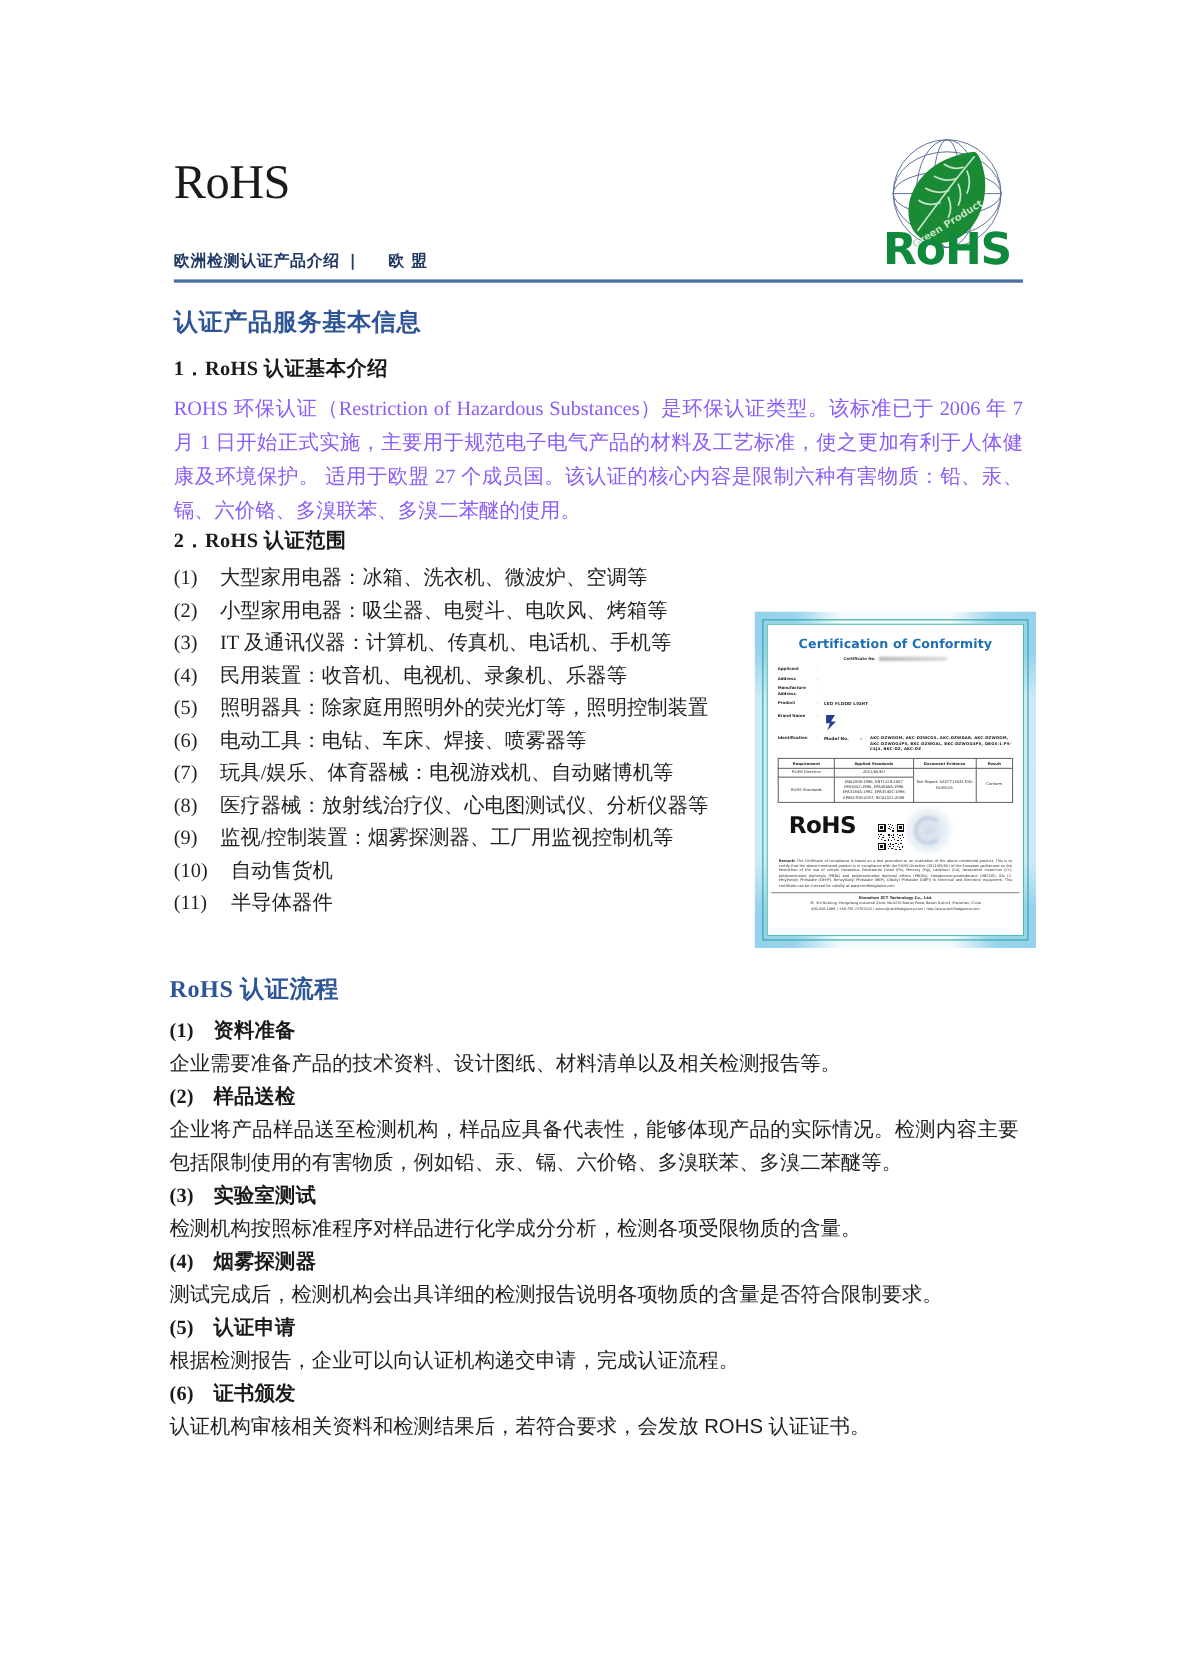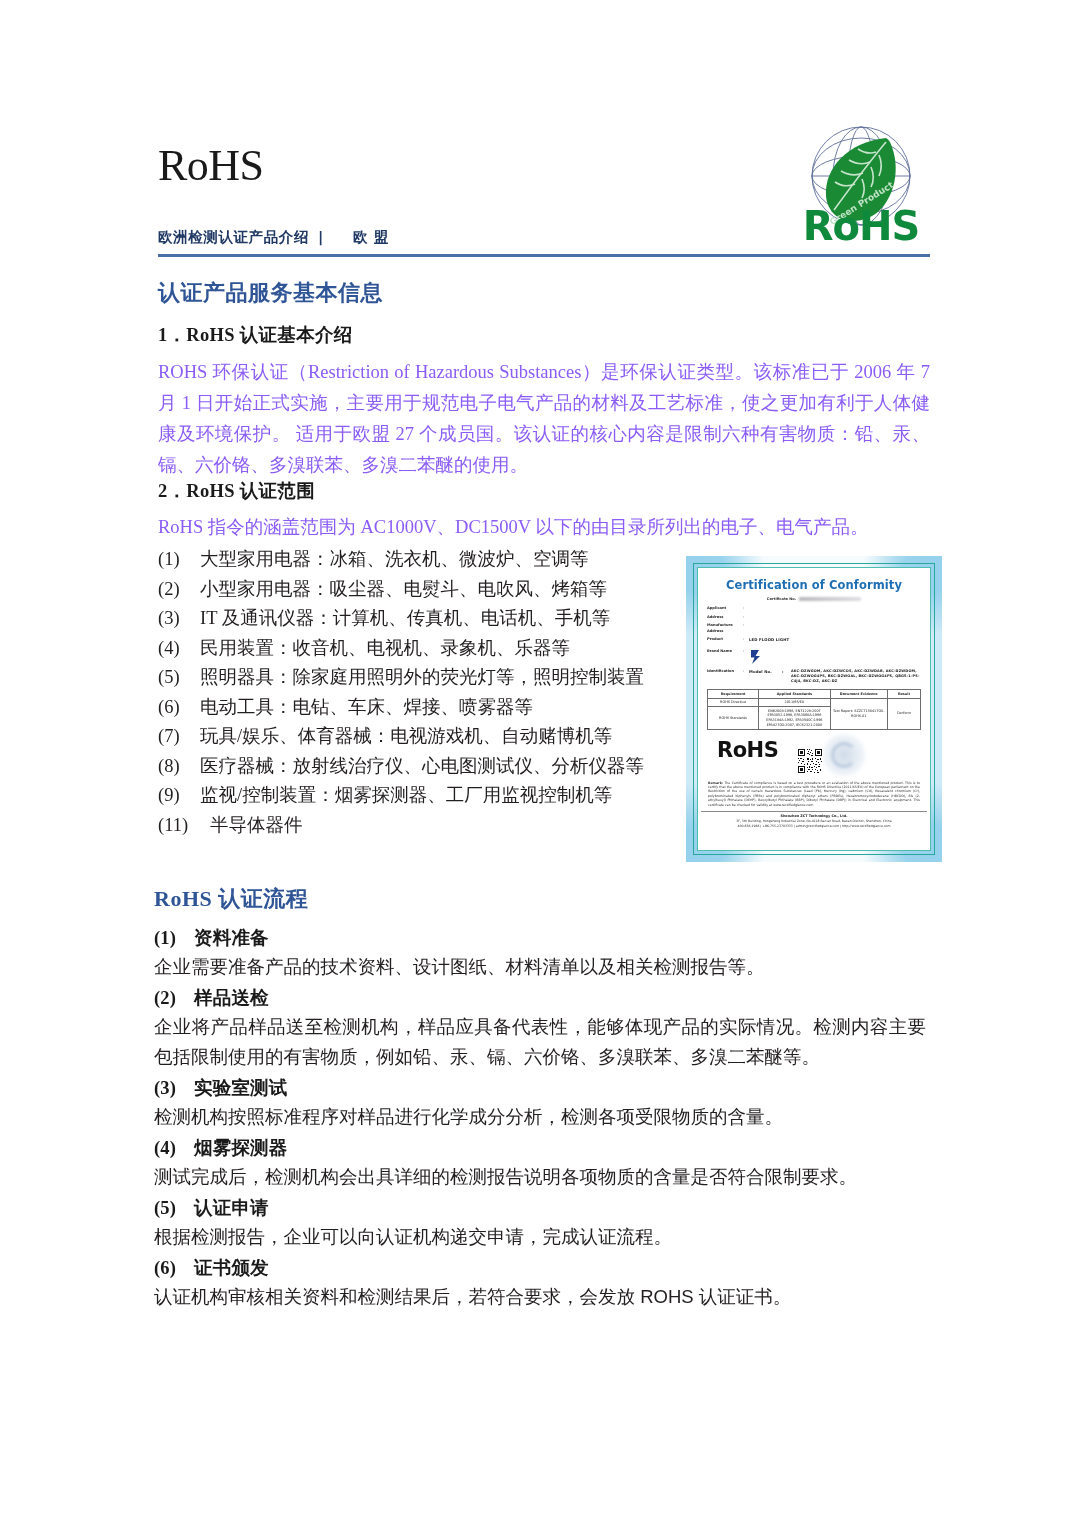--- a/index.html
+++ b/index.html
@@ -360,31 +360,31 @@
   <div class="rule"></div>
 
   <div class="sec-basic">
     <span class="h-blue">认证产品服务基本信息</span>
     <span class="h-black">1．RoHS 认证基本介绍</span>
     <span class="body-text">ROHS 环保认证（Restriction of Hazardous Substances）是环保认证类型。该标准已于 2006 年 7 月 1 日开始正式实施，主要用于规范电子电气产品的材料及工艺标准，使之更加有利于人体健康及环境保护。  适用于欧盟 27 个成员国。该认证的核心内容是限制六种有害物质：铅、汞、镉、六价铬、多溴联苯、多溴二苯醚的使用。</span>
   </div>
 
   <div class="sec-scope">
     <span class="h-black">2．RoHS 认证范围</span>
-    <span class="body-text lead">RoHS 指令的涵盖范围为 AC1000V、DC1500V 以下的由目录所列出的电子、电气产品。</span>
     <div class="scope-list">
       <div class="list-line"><span class="num">(1)</span><span>大型家用电器：冰箱、洗衣机、微波炉、空调等</span></div>
       <div class="list-line"><span class="num">(2)</span><span>小型家用电器：吸尘器、电熨斗、电吹风、烤箱等</span></div>
       <div class="list-line"><span class="num">(3)</span><span>IT 及通讯仪器：计算机、传真机、电话机、手机等</span></div>
       <div class="list-line"><span class="num">(4)</span><span>民用装置：收音机、电视机、录象机、乐器等</span></div>
       <div class="list-line"><span class="num">(5)</span><span>照明器具：除家庭用照明外的荧光灯等，照明控制装置</span></div>
       <div class="list-line"><span class="num">(6)</span><span>电动工具：电钻、车床、焊接、喷雾器等</span></div>
       <div class="list-line"><span class="num">(7)</span><span>玩具/娱乐、体育器械：电视游戏机、自动赌博机等</span></div>
       <div class="list-line"><span class="num">(8)</span><span>医疗器械：放射线治疗仪、心电图测试仪、分析仪器等</span></div>
       <div class="list-line"><span class="num">(9)</span><span>监视/控制装置：烟雾探测器、工厂用监视控制机等</span></div>
+      <div class="list-line"><span class="num wide">(10)</span><span>自动售货机</span></div>
       <div class="list-line"><span class="num wide">(11)</span><span>半导体器件</span></div>
     </div>
   </div>
 
   <div class="cert">
     <div class="cert-deco"></div>
     <div class="cert-frame-outer"></div>
     <div class="cert-frame-inner"></div>
     <div class="cert-inner">
       <div class="cert-title">Certification of Conformity</div>

